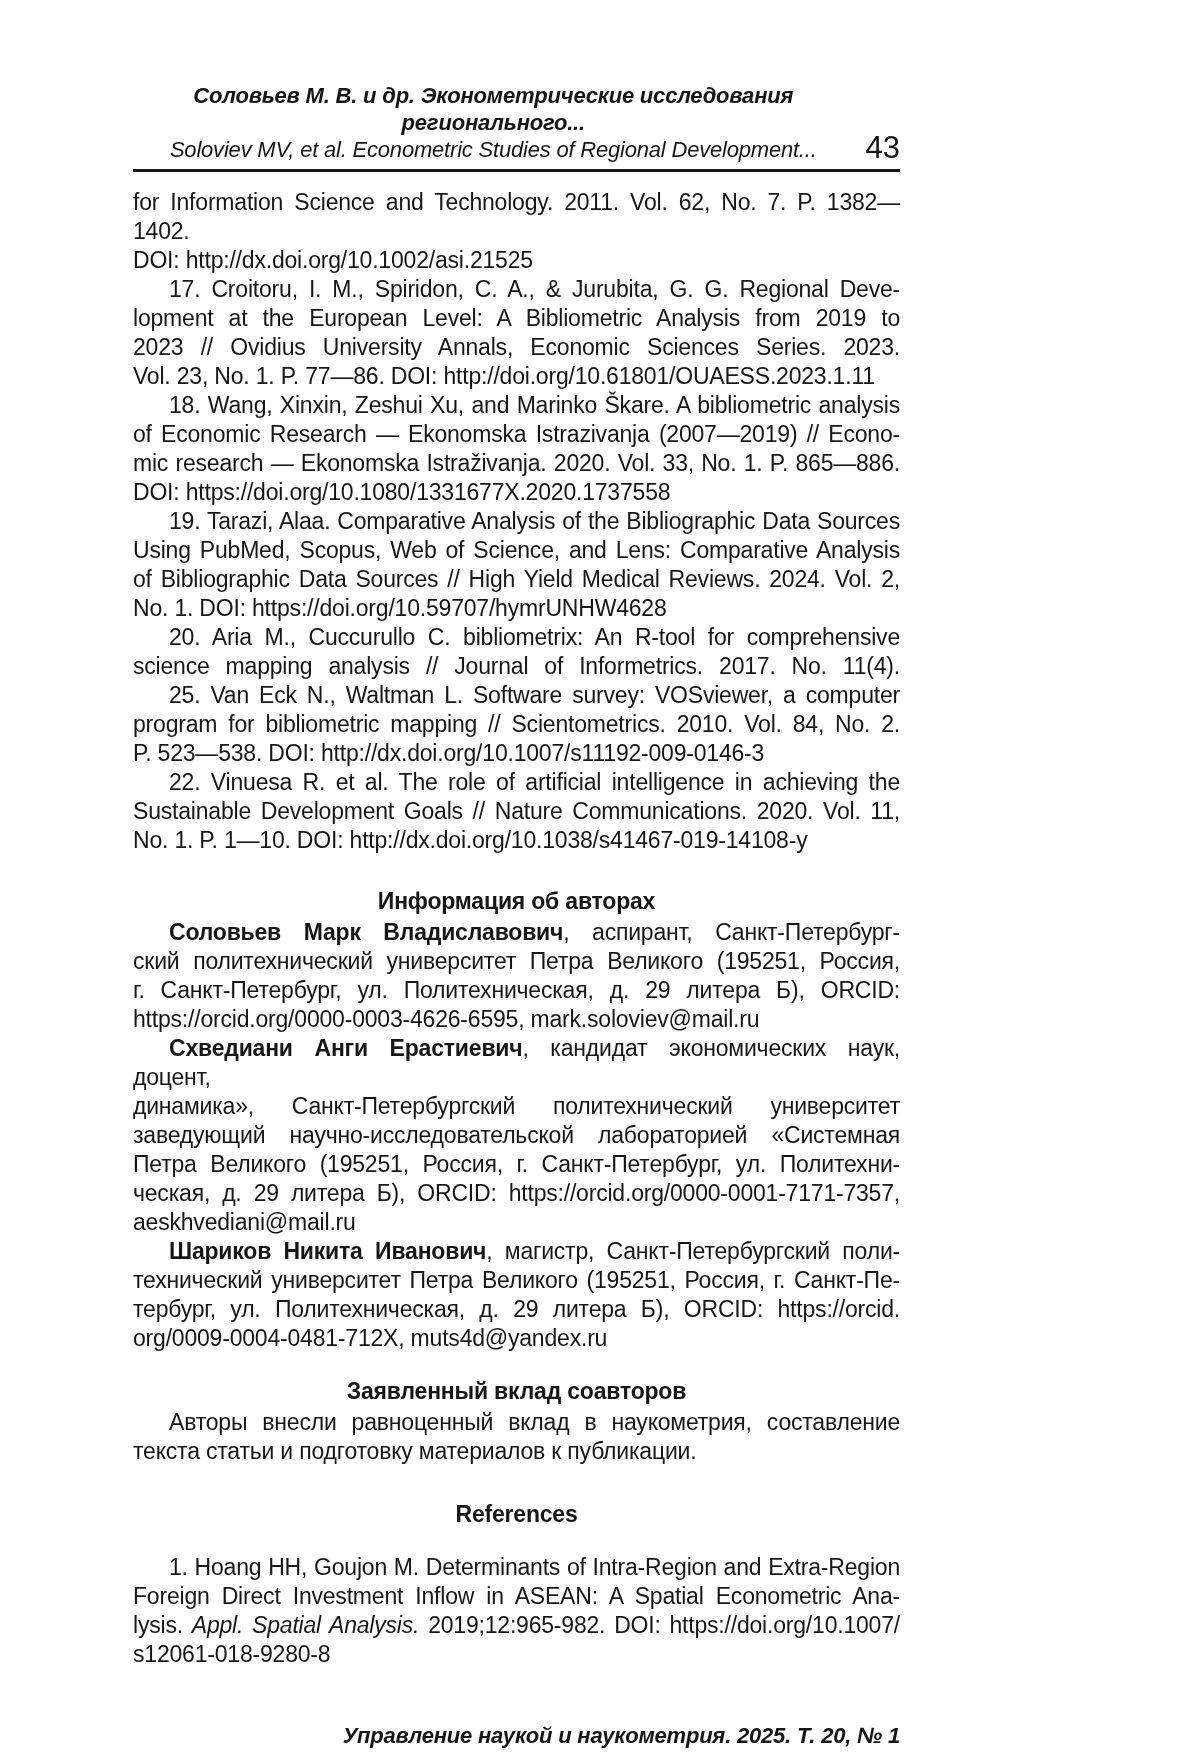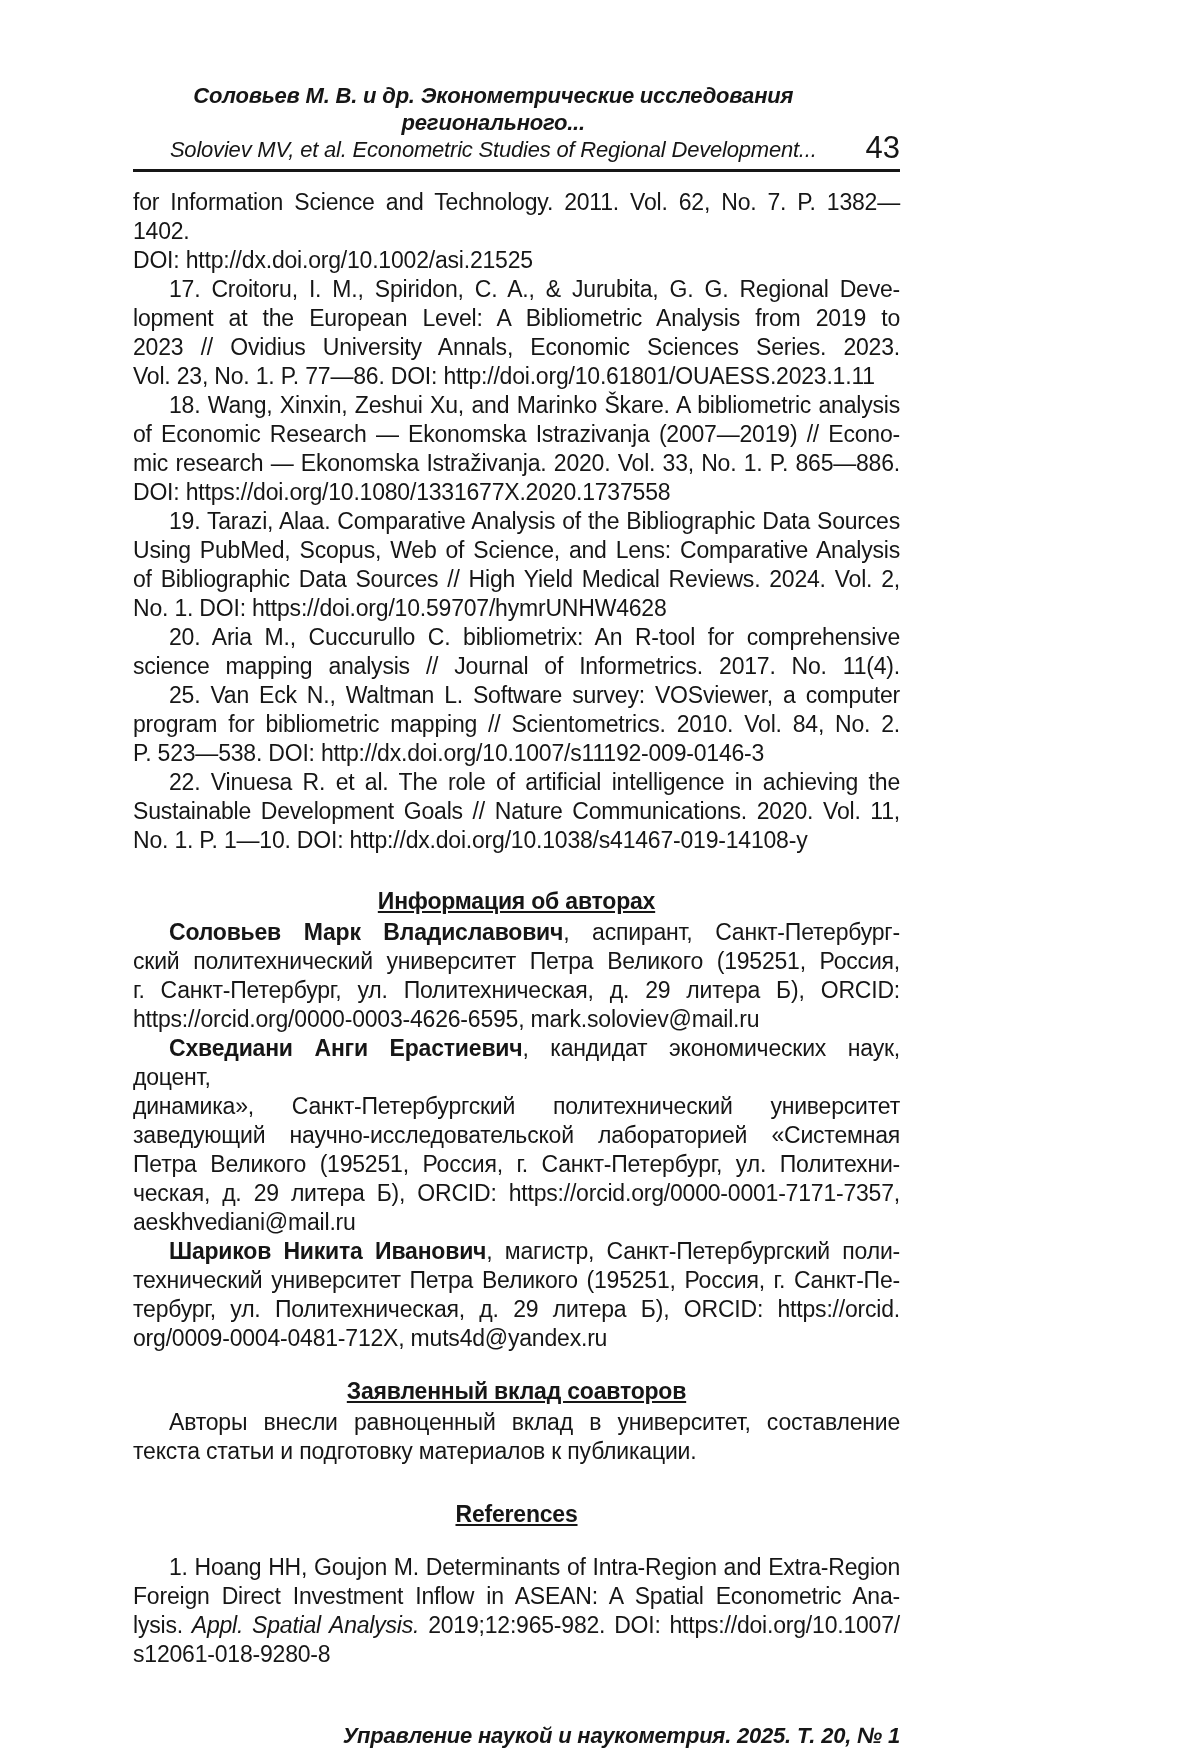--- a/index.html
+++ b/index.html
@@ -23,21 +23,20 @@
   .content { margin-top: 16px; font-size: 23px; line-height: 29px; letter-spacing: -0.2px; }
   .line { min-height: 29px; }
   .jline { text-align: justify; text-align-last: justify; }
   .indent { text-indent: 36px; }
   .b { font-weight: bold; }
   .i { font-style: italic; }
   .sec-heading {
     font-weight: bold; text-align: center;
     font-size: 23px; line-height: 29px; margin: 32px 0 2px 0;
     letter-spacing: -0.2px;
-    text-decoration: underline;
   }
   .sec-heading.mt-md { margin-top: 24px; }
   .sec-heading.mt-xl { margin-top: 34px; }
   .refs-en .para { margin-top: 24px; }
   .footer {
     margin-top: 52px; text-align: right;
     font-size: 22px; line-height: 29px; letter-spacing: -0.2px;
   }
   .footer-ru { font-weight: bold; font-style: italic; }
   .footer-en { font-style: italic; }
@@ -118,21 +117,21 @@
           <div class="line jline indent"><span class="b">Шариков Никита Иванович</span><span>, магистр, Санкт-Петербургский поли-</span></div>
           <div class="line jline"><span>технический университет Петра Великого (195251, Россия, г. Санкт-Пе-</span></div>
           <div class="line jline"><span>тербург, ул. Политехническая, д. 29 литера Б), ORCID: https://orcid.</span></div>
           <div class="line"><span>org/0009-0004-0481-712X, muts4d@yandex.ru</span></div>
         </div>
       </div>
 
     <div class="sec-heading mt-md">Заявленный вклад соавторов</div>
     <div>
         <div class="para">
-          <div class="line jline indent"><span>Авторы внесли равноценный вклад в университет, составление</span></div>
+          <div class="line jline indent"><span>Авторы внесли равноценный вклад в наукометрия, составление</span></div>
           <div class="line"><span>текста статьи и подготовку материалов к публикации.</span></div>
         </div>
       </div>
 
     <div class="sec-heading mt-xl">References</div>
     <div class="refs-en">
         <div class="para">
           <div class="line jline indent"><span>1. Hoang HH, Goujon M. Determinants of Intra-Region and Extra-Region</span></div>
           <div class="line jline"><span>Foreign Direct Investment Inflow in ASEAN: A Spatial Econometric Ana-</span></div>
           <div class="line jline"><span>lysis. </span><span class="i">Appl. Spatial Analysis.</span><span> 2019;12:965-982. DOI: https://doi.org/10.1007/</span></div>

